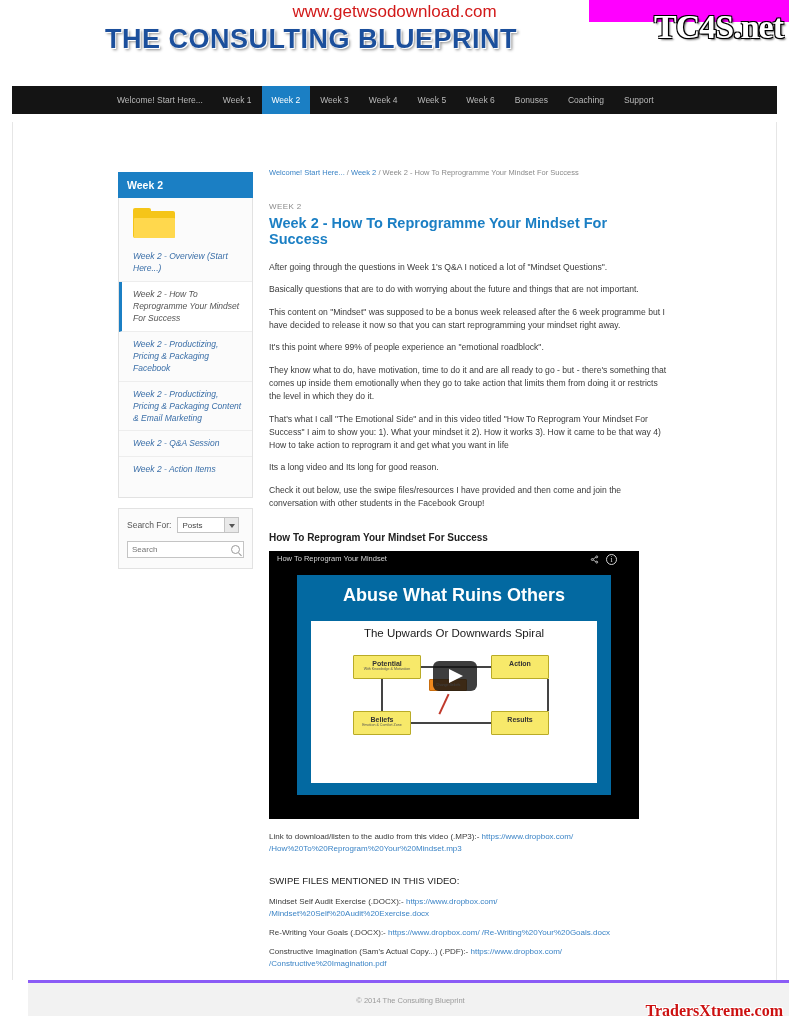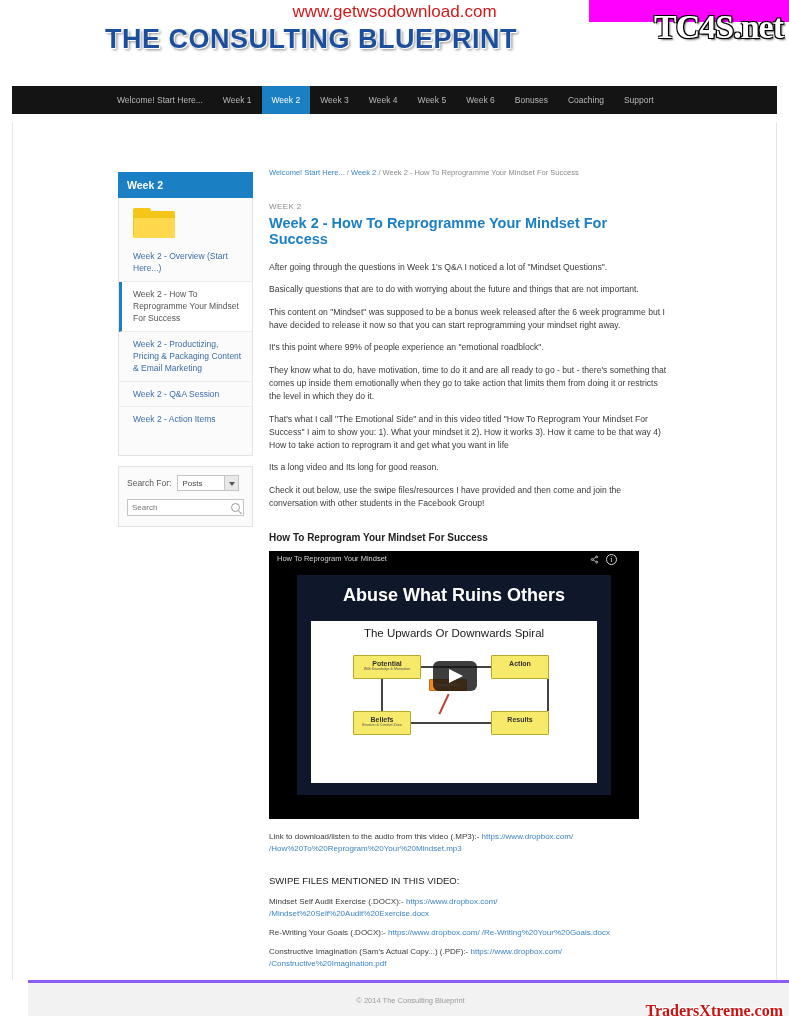--- a/index.html
+++ b/index.html
@@ -88,21 +88,22 @@
   
   .sidebar {
     position:absolute; left: 105px; top: 50px; width: 135px;
   }
   .sb-head {
     background:#1b7fc4; color:#fff; font-weight:bold; font-size: 10.5px;
     padding: 7px 9px;
   }
   .sb-body {
     background:#fbfbfb; border:1px solid #e2e2e2; border-top:none;
-    padding-bottom: 24px;
+    padding-bottom: 16px;
+    font-style: italic;
   }
   .folder-wrap { padding: 10px 0 6px 14px; }
   .folder {
     width: 42px; height: 30px; position: relative;
   }
   .folder .back {
     position:absolute; left:0; top:3px; width:42px; height:27px;
     background:#f5c518; border-radius: 2px 2px 2px 2px;
   }
   .folder .tab {
@@ -182,21 +183,21 @@
   .video-bar { position:absolute; top:0; left:0; right:12px; height: 17px; }
   .video-title { position:absolute; left:8px; top:3px; color:#d6d6d6; font-size: 7.5px; }
   .share-ico { position:absolute; right: 28px; top: 4px; width:9px; height:9px; }
   .info-ico {
     position:absolute; right: 10px; top: 3px; width:11px; height:11px;
     border-radius:50%; border:1.2px solid #d6d6d6; color:#d6d6d6;
     font-size: 8px; text-align:center; line-height:9px; font-family:"Liberation Serif", serif;
   }
   .slide {
     position:absolute; left: 28px; top: 24px; width: 314px; height: 220px;
-    background:#0f172a; overflow:hidden;
+    background:#0369a1; overflow:hidden;
   }
   .slide-h {
     position:absolute; top: 10px; left:0; width:100%; text-align:center;
     color:#ffffff; font-size: 18px; font-weight:bold;
     font-family:"Liberation Sans", sans-serif;
   }
   .slide-white {
     position:absolute; left: 14px; top: 46px; width: 286px; height: 162px;
     background:#ffffff;
   }
@@ -293,20 +294,21 @@
       <div class="sb-body">
         <div class="folder-wrap">
           <div class="folder">
             <div class="tab"></div>
               <div class="back"></div>
               <div class="front"></div>
           </div>
         </div>
         <div class="sb-link">Week 2 - Overview (Start Here...)</div>
         <div class="sb-link current">Week 2 - How To Reprogramme Your Mindset For Success</div>
+        <div class="sb-link">Week 2 - Productizing, Pricing &amp; Packaging Facebook</div>
         <div class="sb-link">Week 2 - Productizing, Pricing &amp; Packaging Content &amp; Email Marketing</div>
         <div class="sb-link">Week 2 - Q&amp;A Session</div>
         <div class="sb-link">Week 2 - Action Items</div>
       </div>
 
       <div class="search-box">
         <div class="search-row">
           <div class="search-label">Search For:</div>
           <div class="select-wrap">
             <span>Posts</span>

